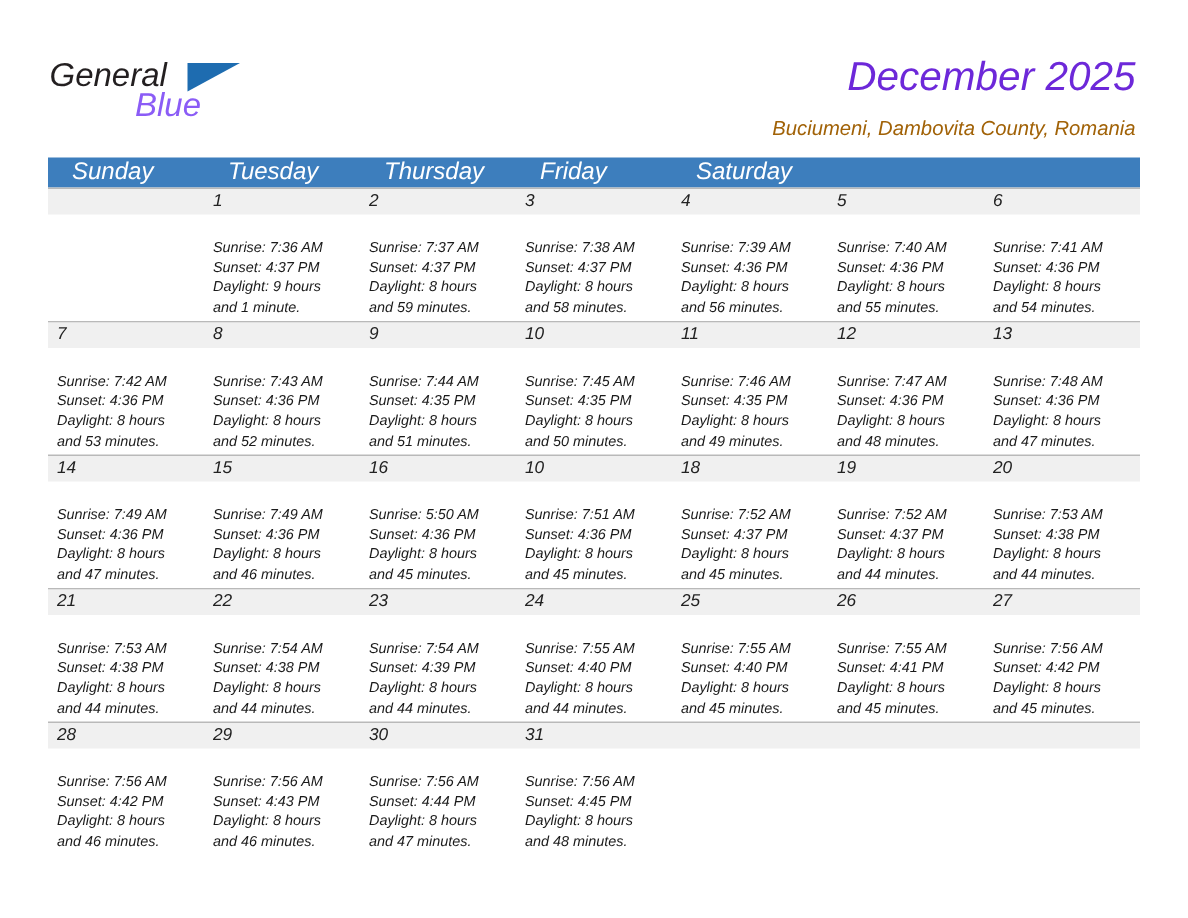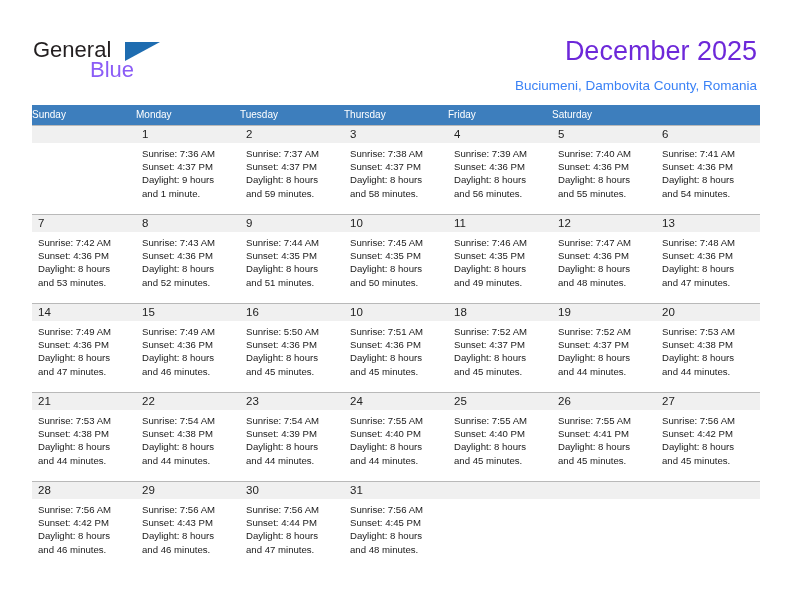--- a/index.html
+++ b/index.html
@@ -13,20 +13,21 @@
     font-family: "Liberation Sans", sans-serif;
     color: #000000;
     overflow: hidden;
   }
 
   .page {
     position: relative;
     width: 792px;
     height: 471px;
     box-sizing: border-box;
+    font-style: italic;
   }
 
   
   .top {
     position: absolute;
     left: 0;
     top: 0;
     width: 792px;
     height: 100px;
   }
@@ -73,21 +74,21 @@
     color: #6d28d9;
     text-align: right;
     white-space: nowrap;
     font-family: "Liberation Sans", sans-serif;
   }
   .subtitle {
     position: absolute;
     right: 35px;
     top: 78px;
     font-size: 13.5px;
-    color: #3b82f6;
+    color: #a16207;
     text-align: right;
     white-space: nowrap;
     font-family: "Liberation Sans", sans-serif;
   }
 
   
   .calendar {
     position: absolute;
     left: 32px;
     top: 105px;
@@ -97,22 +98,22 @@
   .dow-row {
     display: flex;
     width: 728px;
     height: 20px;
     background: #3d7ebd;
   }
   .dow {
     flex: 0 0 104px;
     width: 104px;
     box-sizing: border-box;
-    padding-left: 0;
-    font-size: 10px;
+    padding-left: 16px;
+    font-size: 16px;
     line-height: 20px;
     color: #ffffff;
     white-space: nowrap;
     overflow: hidden;
   }
 
   .week {
     width: 728px;
     border-top: 1px solid #b9b9b9;
   }
@@ -142,21 +143,21 @@
     font-size: 11.5px;
     line-height: 16px;
     color: #222222;
   }
   .cell.empty .daynum-band {
     background: #f0f0f0;
   }
 
   .details {
     padding-left: 6px;
-    padding-top: 4px;
+    padding-top: 16px;
     font-size: 9.6px;
     line-height: 13.2px;
     color: #1a1a1a;
     white-space: pre-line;
   }
 </style>
 </head>
 <body>
 
 <div class="page">
@@ -170,21 +171,20 @@
     </div>
 
     <div class="title">December 2025</div>
     <div class="subtitle">Buciumeni, Dambovita County, Romania</div>
   </div>
 
   <div class="calendar">
 
     <div class="dow-row">
       <div class="dow">Sunday</div>
-      <div class="dow">Monday</div>
       <div class="dow">Tuesday</div>
       <div class="dow">Thursday</div>
       <div class="dow">Friday</div>
       <div class="dow">Saturday</div>
     </div>
 
     <div class="week">
       <div class="week-inner">
         <div class="cell empty">
           <div class="daynum-band"></div>

